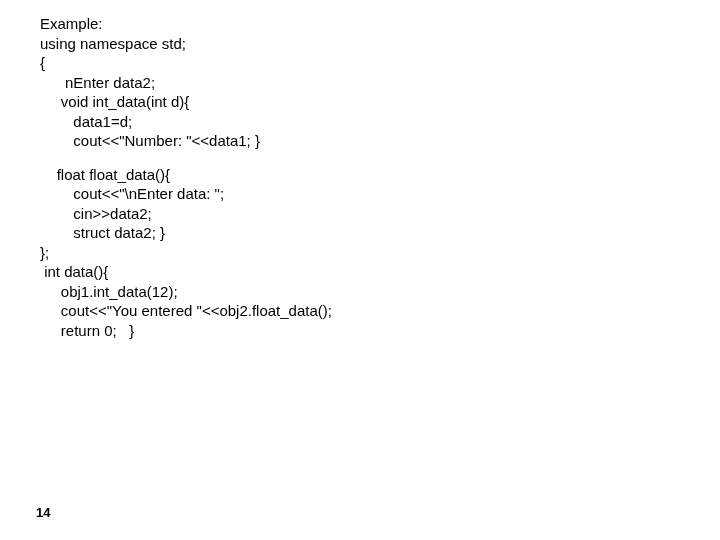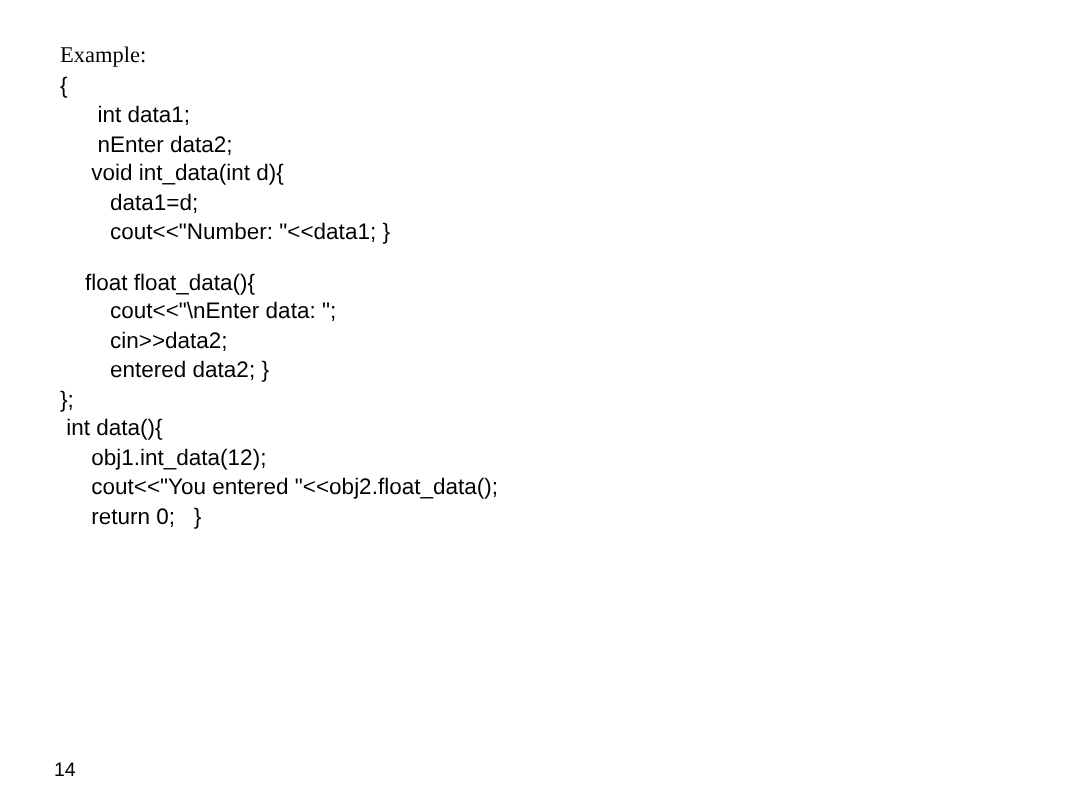--- a/index.html
+++ b/index.html
@@ -18,42 +18,42 @@
     padding: 12px 0 0 40px;
   }
   .line {
     white-space: pre;
   }
   .page-num {
     position: absolute;
     left: 36px;
     bottom: 18px;
     font-size: 13px;
+    font-weight: bold;
   }
   .block {
-    margin-top: 16px;
-    font-family: Liberation Serif, serif;
+    margin-top: 2px;
   }
 </style>
 </head>
 <body>
 
 <div class="content">
   <div class="line block">Example:</div>
+  <div class="line">using namespace std;</div>
   <div class="line">{</div>
-  <div class="line">      int data1;</div>
   <div class="line">      nEnter data2;</div>
   <div class="line">     void int_data(int d){</div>
   <div class="line">        data1=d;</div>
   <div class="line">        cout&lt;&lt;"Number: "&lt;&lt;data1; }</div>
   <div style="height:14px"></div>
   <div class="line">    float float_data(){</div>
   <div class="line">        cout&lt;&lt;"\nEnter data: ";</div>
   <div class="line">        cin&gt;&gt;data2;</div>
-  <div class="line">        entered data2; }</div>
+  <div class="line">        struct data2; }</div>
   <div class="line">};</div>
   <div class="line"> int data(){</div>
   <div class="line">     obj1.int_data(12);</div>
   <div class="line">     cout&lt;&lt;"You entered "&lt;&lt;obj2.float_data();</div>
   <div class="line">     return 0;   }</div>
 </div>
 
 <div class="page-num">14</div>
 
 </body></html>

